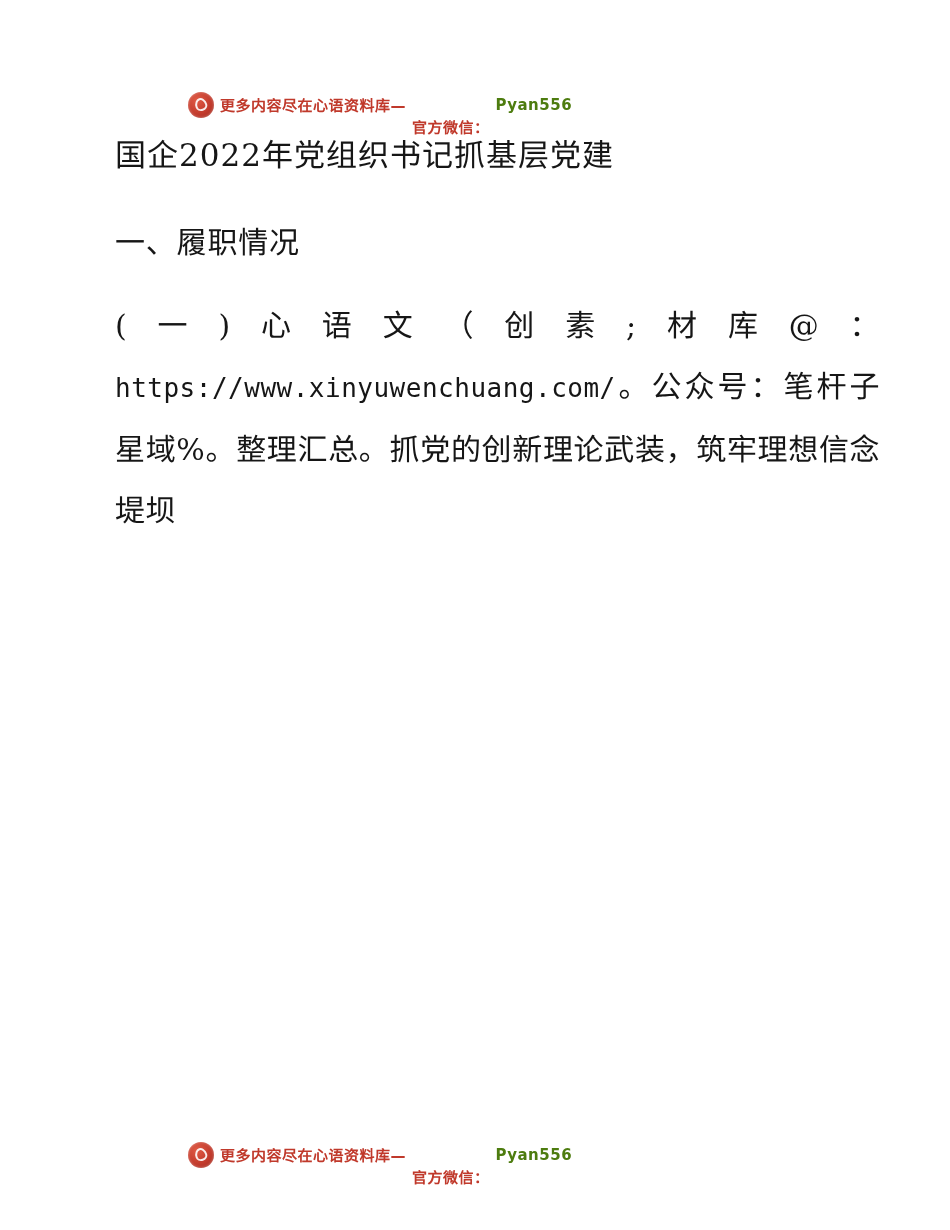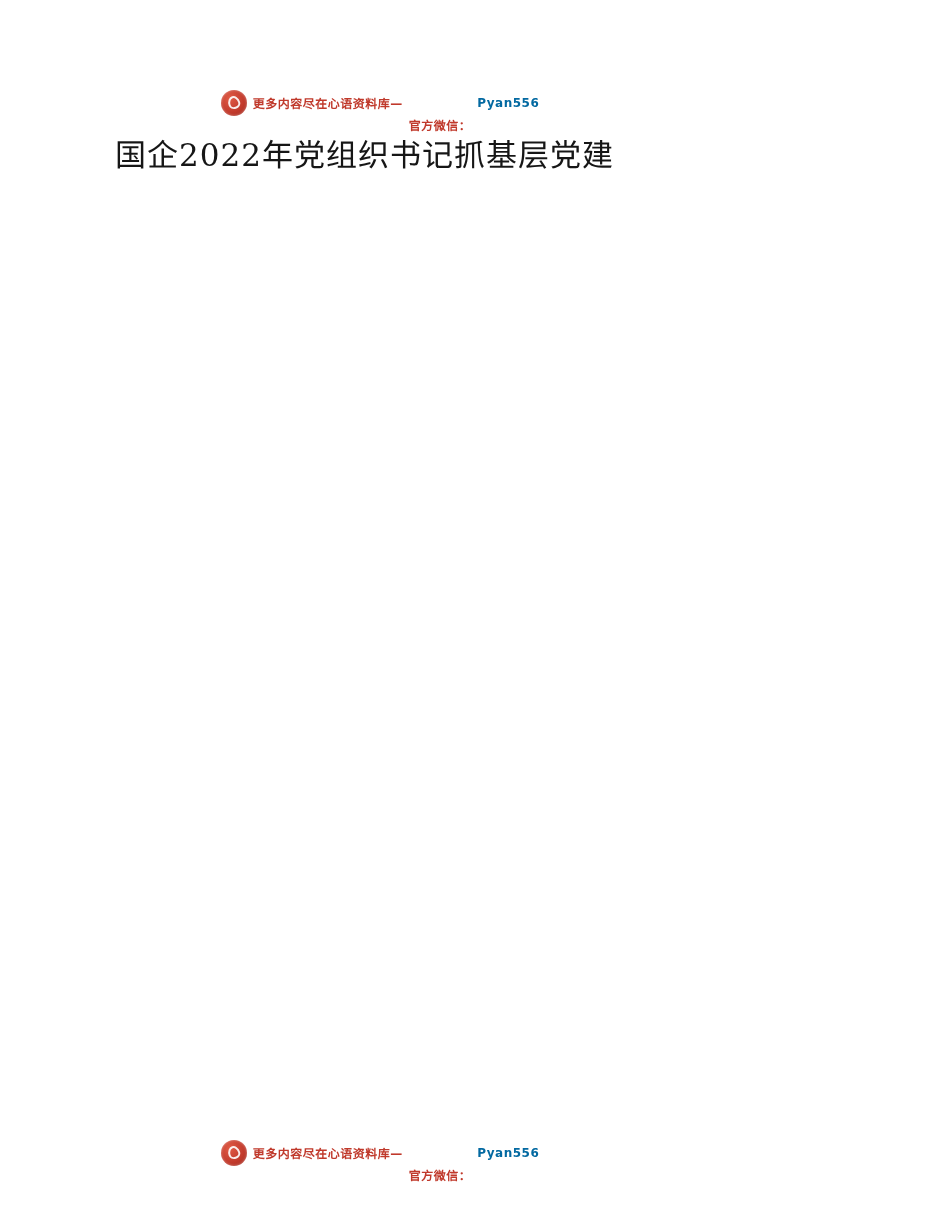--- a/index.html
+++ b/index.html
@@ -25,21 +25,21 @@
   
   .watermark {
     position: absolute;
     left: 0;
     width: 760px;
     display: flex;
     align-items: center;
     justify-content: center;
     gap: 6px;
     font-family: "DejaVu Sans", "Liberation Sans", sans-serif;
-    font-size: 12px;
+    font-size: 15px;
     font-weight: bold;
     letter-spacing: 0.5px;
     white-space: nowrap;
   }
   .watermark-top { top: 72px; }
   .watermark-bottom { top: 1122px; }
 
   .wm-logo {
     width: 26px;
     height: 26px;
@@ -56,21 +56,21 @@
     top: 6px;
     width: 12px;
     height: 13px;
     border: 2px solid #ffffff;
     border-radius: 50% 50% 50% 50% / 60% 60% 40% 40%;
     transform: rotate(-18deg);
     box-sizing: border-box;
     opacity: 0.9;
   }
   .wm-text-1 { color: #c0392b; }
-  .wm-text-2 { color: #0369a1; }
+  .wm-text-2 { color: #4d7c0f; }
   .wm-sep { color: #c0392b; margin-top: 44px; }
 
   
   .doc {
     position: absolute;
     left: 95px;
     top: 124px;
     width: 765px;
     margin-left: 20px;
   }
@@ -126,21 +126,25 @@
     <span class="wm-text-1">更多内容尽在心语资料库—</span>
     <span class="wm-sep">官方微信：</span>
     <span class="wm-text-2">Pyan556</span>
   </div>
 
   <div class="doc">
 
     <div class="title-line">国企2022年党组织书记抓基层党建</div>
 
 
+    <div class="heading">一、履职情况</div>
 
+    <div class="subheading">
+      <span>(一)心语文（创素;材库@：</span><span class="mono-ascii">https://</span><span class="mono-ascii">www.xinyuwenchuang.com/</span><span>。公众号：笔杆子星域%。整理汇总。抓党的创新理论武装，筑牢理想信念堤坝</span>
+    </div>
 
   </div>
 
   <div class="watermark watermark-bottom">
     <span class="wm-logo"></span>
     <span class="wm-text-1">更多内容尽在心语资料库—</span>
     <span class="wm-sep">官方微信：</span>
     <span class="wm-text-2">Pyan556</span>
   </div>
 

